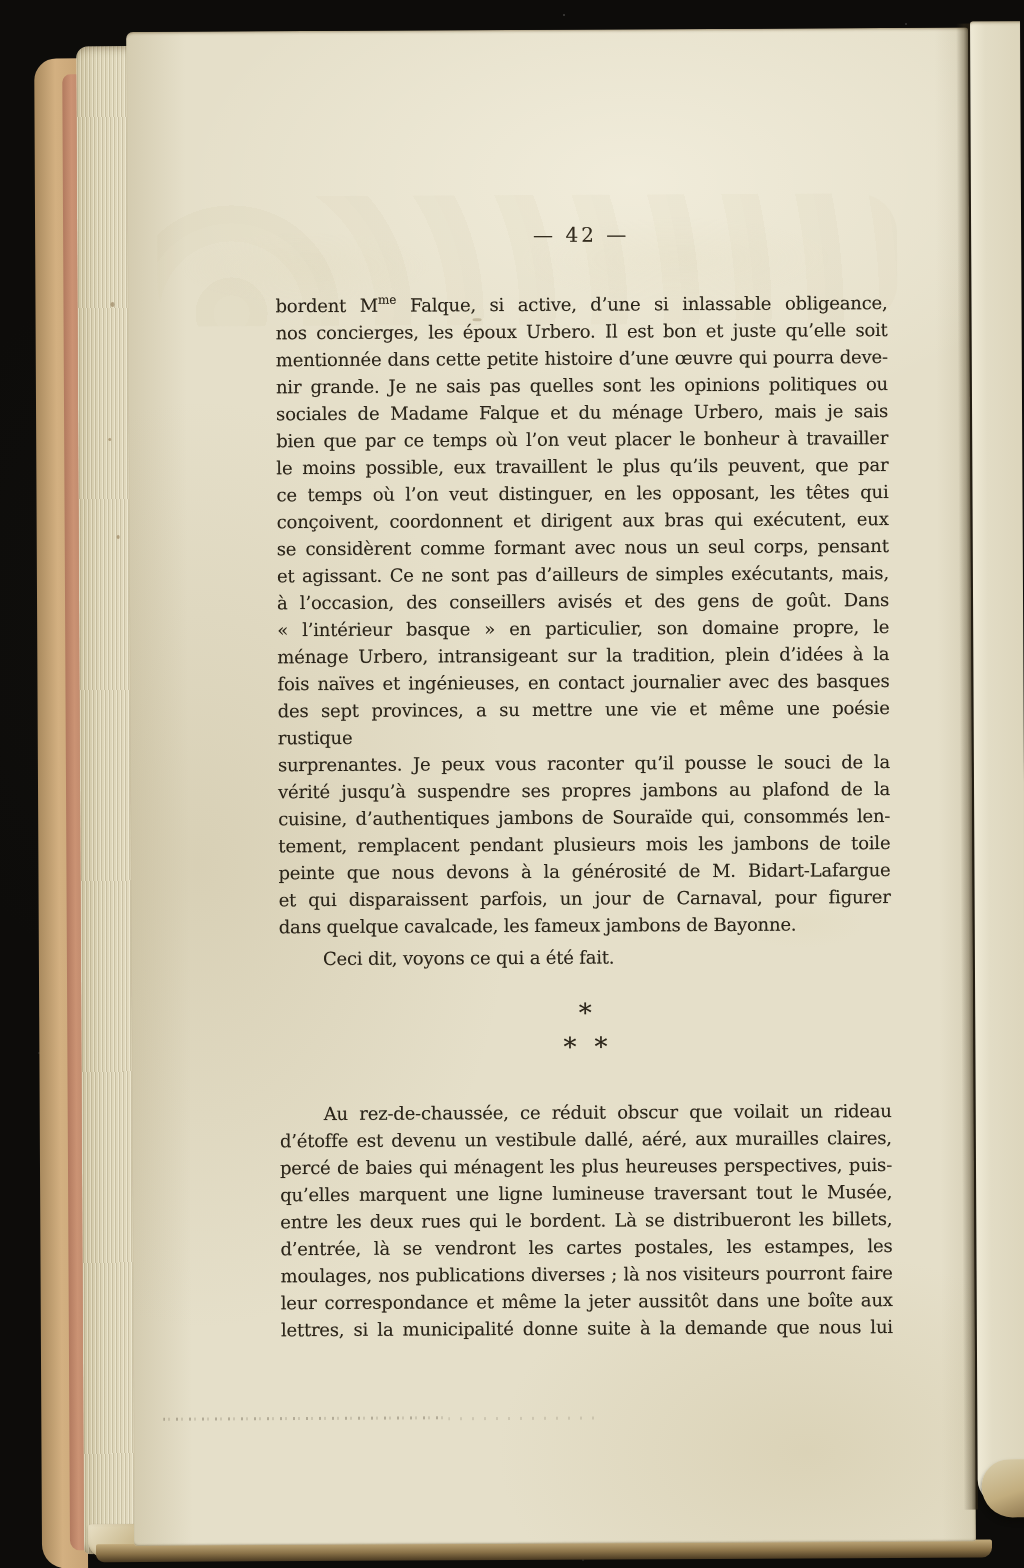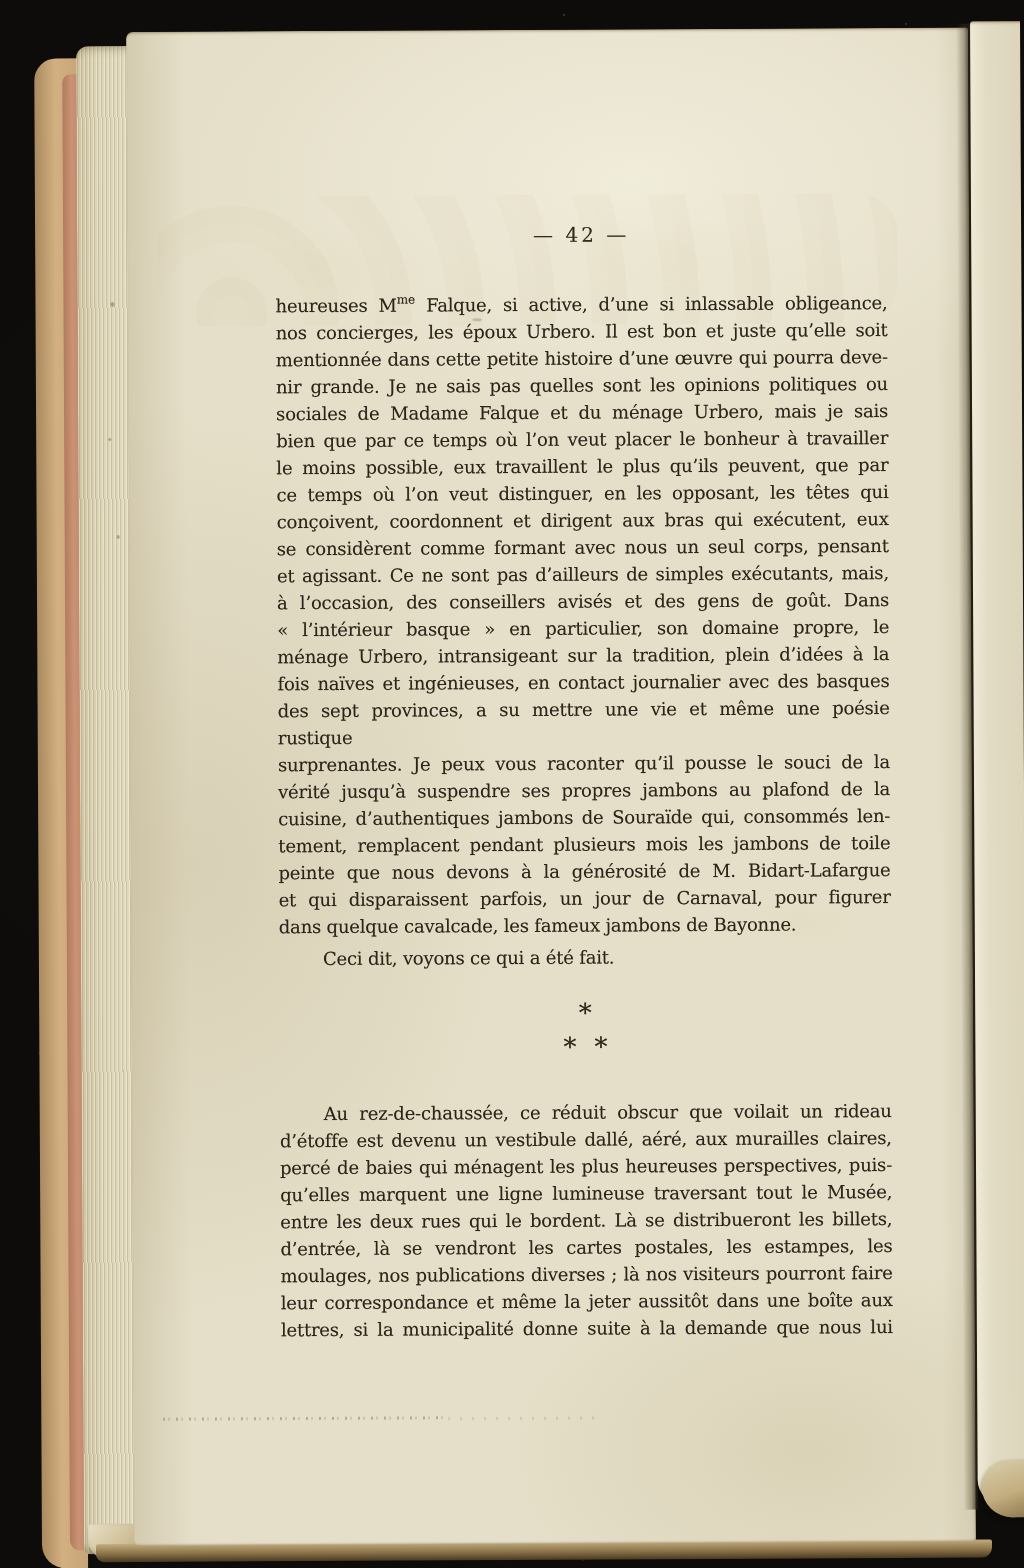--- a/index.html
+++ b/index.html
@@ -177,21 +177,21 @@
     </div>
 
     <div class="fold"></div>
     <div class="right-page"></div>
     <div class="right-curl"></div>
 
     <div class="textcol">
       <div class="pagenum">— 42 —</div>
 
       <div class="para1">
-        <div class="line"><span>heureuses M</span><sup class="msup">me</sup><span> Falque, si active, d’une si inlassable obligeance,</span></div>
+        <div class="line"><span>bordent M</span><sup class="msup">me</sup><span> Falque, si active, d’une si inlassable obligeance,</span></div>
         <div class="line">nos concierges, les époux Urbero. Il est bon et juste qu’elle soit</div>
         <div class="line">mentionnée dans cette petite histoire d’une œuvre qui pourra deve-</div>
         <div class="line">nir grande. Je ne sais pas quelles sont les opinions politiques ou</div>
         <div class="line">sociales de Madame Falque et du ménage Urbero, mais je sais</div>
         <div class="line">bien que par ce temps où l’on veut placer le bonheur à travailler</div>
         <div class="line">le moins possible, eux travaillent le plus qu’ils peuvent, que par</div>
         <div class="line">ce temps où l’on veut distinguer, en les opposant, les têtes qui</div>
         <div class="line">conçoivent, coordonnent et dirigent aux bras qui exécutent, eux</div>
         <div class="line">se considèrent comme formant avec nous un seul corps, pensant</div>
         <div class="line">et agissant. Ce ne sont pas d’ailleurs de simples exécutants, mais,</div>

